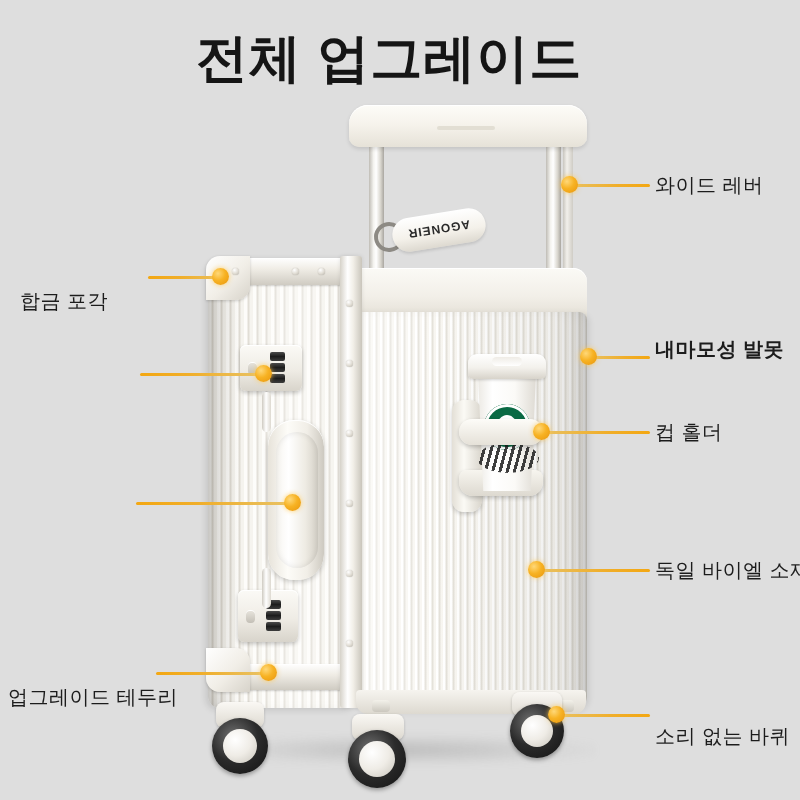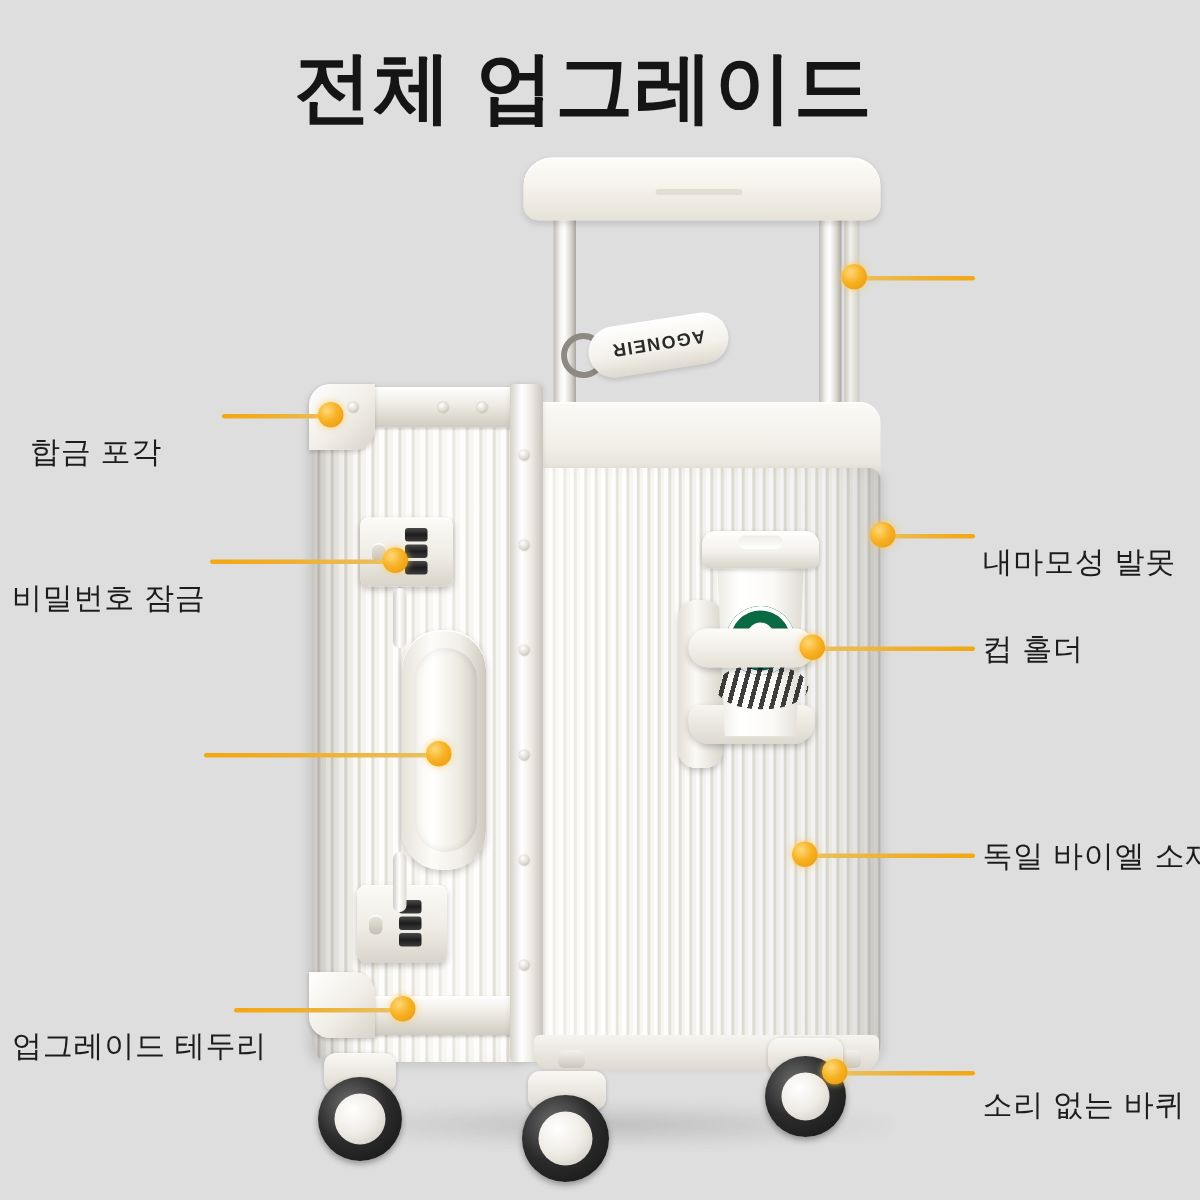--- a/index.html
+++ b/index.html
@@ -504,35 +504,35 @@
     </div>
   </div>
 
 
   <div class="title">전체 업그레이드</div>
 
   <div class="anno left" style="left:20px;  top:264px;">합금 포각</div>
   <div class="leader rev" style="left:148px; top:276px; width:80px;"></div>
   <div class="dot" style="left:212px; top:268px;"></div>
 
-  <div class="anno left" style="left:8px;   top:361px;">비밀번호 잠금</div>
   <div class="leader rev" style="left:140px; top:373px; width:122px;"></div>
   <div class="dot" style="left:255px; top:365px;"></div>
 
   <div class="leader rev" style="left:136px; top:502px; width:156px;"></div>
   <div class="dot" style="left:284px; top:494px;"></div>
 
   <div class="anno left" style="left:8px;   top:660px;">업그레이드 테두리</div>
   <div class="leader rev" style="left:156px; top:672px; width:110px;"></div>
   <div class="dot" style="left:260px; top:664px;"></div>
 
+  <div class="anno right" style="left:655px; top:172px;">와이드 레버</div>
   <div class="leader" style="left:568px; top:184px; width:82px;"></div>
   <div class="dot" style="left:561px; top:176px;"></div>
 
-  <div class="anno right" style="left:655px; top:361px;">내마모성 발못</div>
+  <div class="anno right" style="left:655px; top:336px;font-weight:bold;">내마모성 발못</div>
   <div class="leader" style="left:588px; top:356px; width:62px;"></div>
   <div class="dot" style="left:580px; top:348px;"></div>
 
   <div class="anno right" style="left:655px; top:419px;">컵 홀더</div>
   <div class="leader" style="left:540px; top:431px; width:110px;"></div>
   <div class="dot" style="left:533px; top:423px;"></div>
 
   <div class="anno right" style="left:655px; top:557px;">독일 바이엘 소재</div>
   <div class="leader" style="left:536px; top:569px; width:114px;"></div>
   <div class="dot" style="left:528px; top:561px;"></div>

